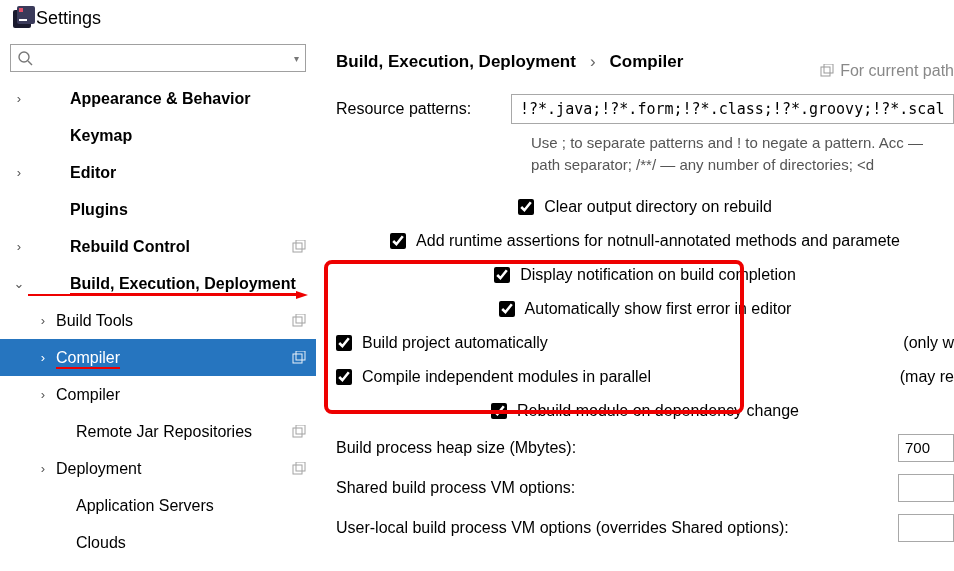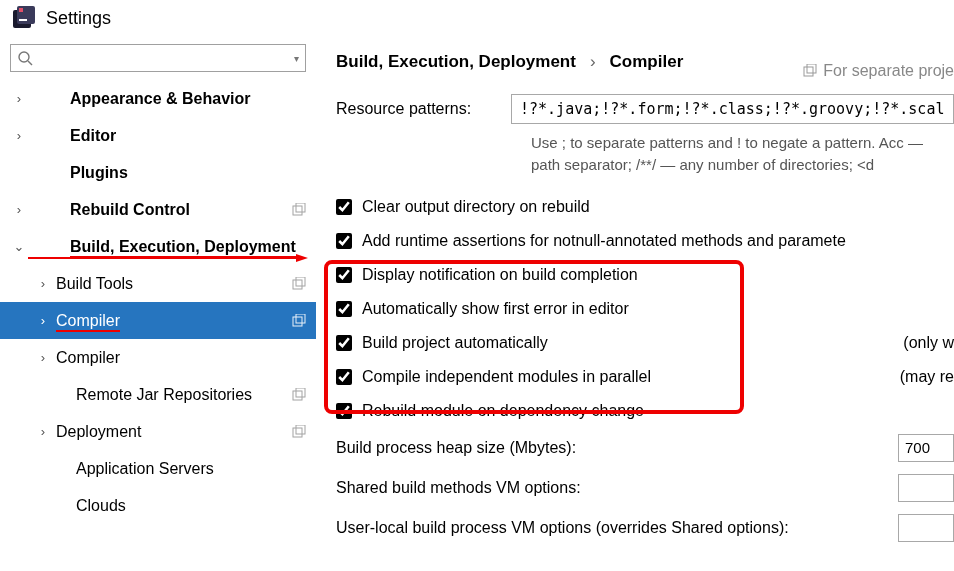--- a/index.html
+++ b/index.html
@@ -1,18 +1,18 @@
 <!DOCTYPE html>
 <html><head>
 <meta charset="utf-8">
 <style>
   * { box-sizing: border-box; margin: 0; padding: 0; }
   body { font-family: "Segoe UI", Arial, sans-serif; font-size: 15px; color: #000; background: #fff; width: 954px; height: 571px; overflow: hidden; }
   .window { display: flex; flex-direction: column; height: 100%; }
-  .titlebar { display: flex; align-items: center; padding: 6px 10px 10px 12px; gap: 10px; }
+  .titlebar { display: flex; align-items: center; padding: 6px 10px 10px 12px; }
   .app-icon { width: 24px; height: 24px; position: relative; }
   .app-icon svg { width: 24px; height: 24px; }
   .title { font-size: 18px; }
   .body { display: flex; flex: 1; }
   .sidebar { width: 316px; border-right: none; padding-top: 4px; }
   .search-wrap { padding: 0 10px 8px 10px; }
   .search { display: flex; align-items: center; border: 1px solid #a0a0a0; height: 28px; padding: 0 6px; background: #fff; }
   .search svg { width: 16px; height: 16px; flex: none; }
   .search input { border: none; outline: none; flex: 1; font-size: 14px; margin-left: 4px; background: transparent; }
   .tree { font-size: 16px; }
@@ -31,21 +31,21 @@
   .underline-red { border-bottom: 2px solid #e00; padding-bottom: 1px; }
   .red-arrow { position: absolute; pointer-events: none; }
   .content { flex: 1; padding: 12px 0 0 20px; overflow: hidden; }
   .breadcrumb { display: flex; align-items: center; gap: 14px; font-size: 17px; font-weight: 700; margin-bottom: 22px; }
   .breadcrumb .sep { color: #666; font-weight: 400; }
   .proj-hint { position: absolute; right: 0; top: 62px; color: #888; font-size: 16px; display: flex; align-items: center; gap: 6px; }
   .row { display: flex; align-items: center; margin-bottom: 10px; }
   .field-label { width: 175px; font-size: 16px; }
   .text-input { border: 1px solid #a8a8a8; height: 30px; padding: 2px 8px; font-family: "Consolas", monospace; font-size: 15px; flex: 1; min-width: 0; }
   .hint { color: #555; font-size: 15px; margin-left: 195px; line-height: 1.45; margin-top: -2px; margin-bottom: 14px; }
-  .checkline { display: flex; align-items: center; height: 34px; font-size: 16px; }
+  .checkline { display: flex; align-items: center; height: 34px; font-size: 16px; justify-content: center; }
   .checkline input[type=checkbox] { width: 16px; height: 16px; margin-right: 10px; accent-color: #000; }
   .tail { margin-left: auto; color: #000; font-size: 16px; padding-right: 0; }
   .highlight-box { position: absolute; border: 4px solid #e00; border-radius: 8px; pointer-events: none; }
   .form-row { display: flex; align-items: center; height: 40px; font-size: 16px; }
   .form-row .flabel { flex: 1; }
   .num-input { width: 56px; height: 28px; border: 1px solid #a8a8a8; padding: 2px 6px; font-size: 15px; text-align: left; }
   .small-input { width: 56px; height: 28px; border: 1px solid #a8a8a8; }
   .content-inner { position: relative; }
 </style>
 </head>
@@ -76,20 +76,24 @@
           <span style="color:#777;font-size:10px;">▾</span>
         </div>
       </div>
 
       <div class="tree">
         <div class="node">
             <span class="arrow">›</span>
             <span class="label bold">Appearance &amp; Behavior</span>
           </div>
         <div class="node">
+            <span class="arrow blank">›</span>
+            <span class="label bold">Keymap</span>
+          </div>
+        <div class="node">
             <span class="arrow">›</span>
             <span class="label bold">Editor</span>
           </div>
         <div class="node">
             <span class="arrow blank">›</span>
             <span class="label bold">Plugins</span>
           </div>
         <div class="node">
             <span class="arrow">›</span>
             <span class="label bold">Rebuild Control</span>
@@ -207,33 +211,33 @@
         <div class="checkline">
             <input type="checkbox" checked="" style="">
             <span>Rebuild module on dependency change</span>
           </div>
 
         <div class="form-row">
           <span class="flabel">Build process heap size (Mbytes):</span>
           <input class="num-input" type="text" value="700" style="">
         </div>
         <div class="form-row">
-          <span class="flabel">Shared build methods VM options:</span>
+          <span class="flabel">Shared build process VM options:</span>
           <input class="small-input" type="text" style="">
         </div>
         <div class="form-row">
           <span class="flabel">User-local build process VM options (overrides Shared options):</span>
           <input class="small-input" type="text" style="">
         </div>
 
         <div class="highlight-box" style="left:-12px; top:208px; width:420px; height:154px;"></div>
       </div>
     </div>
   </div>
 </div>
 
 <div class="proj-hint">
   <svg width="14" height="14" viewBox="0 0 14 14">
       <rect x="1" y="3" width="9" height="9" fill="none" stroke="#999"></rect>
       <rect x="4" y="0" width="9" height="9" fill="none" stroke="#999"></rect>
     </svg>
-  <span>For separate proje</span>
+  <span>For current path</span>
 </div>
 
 </body></html>

